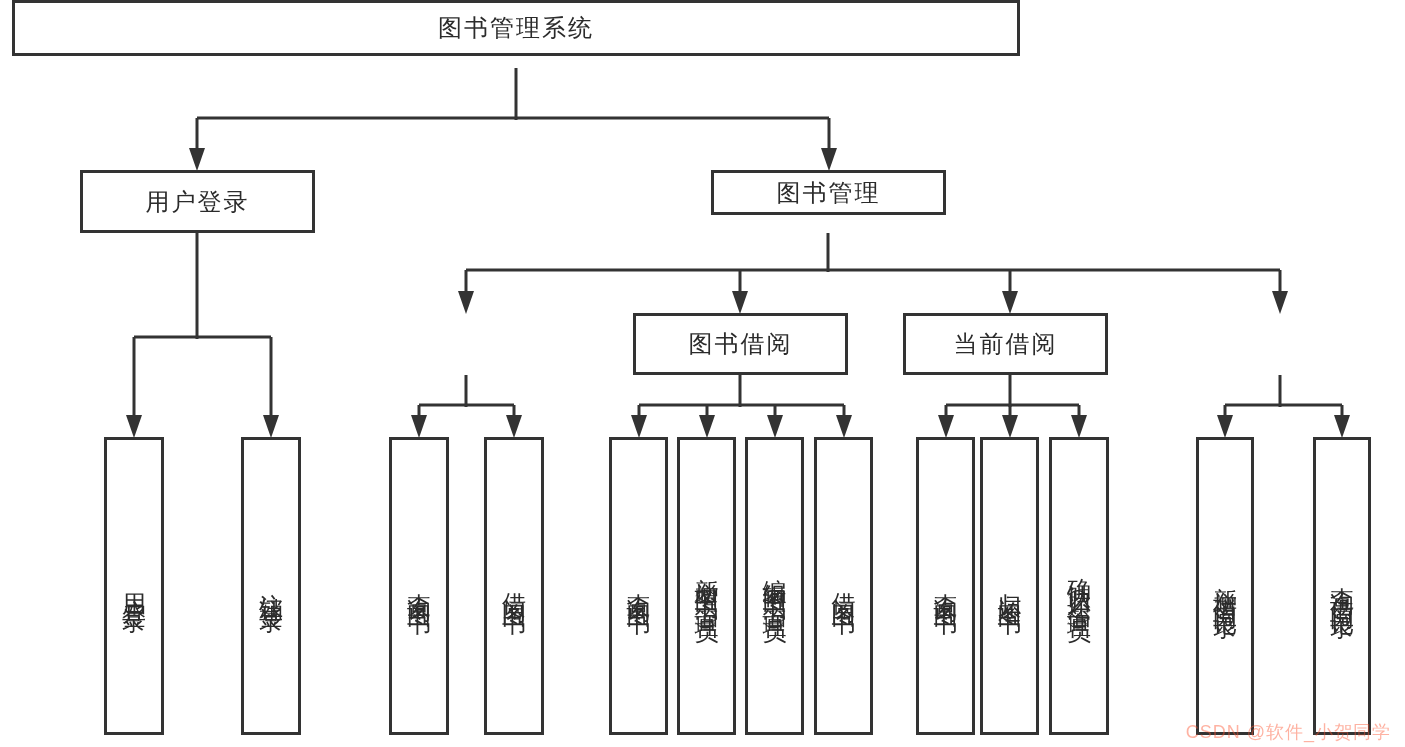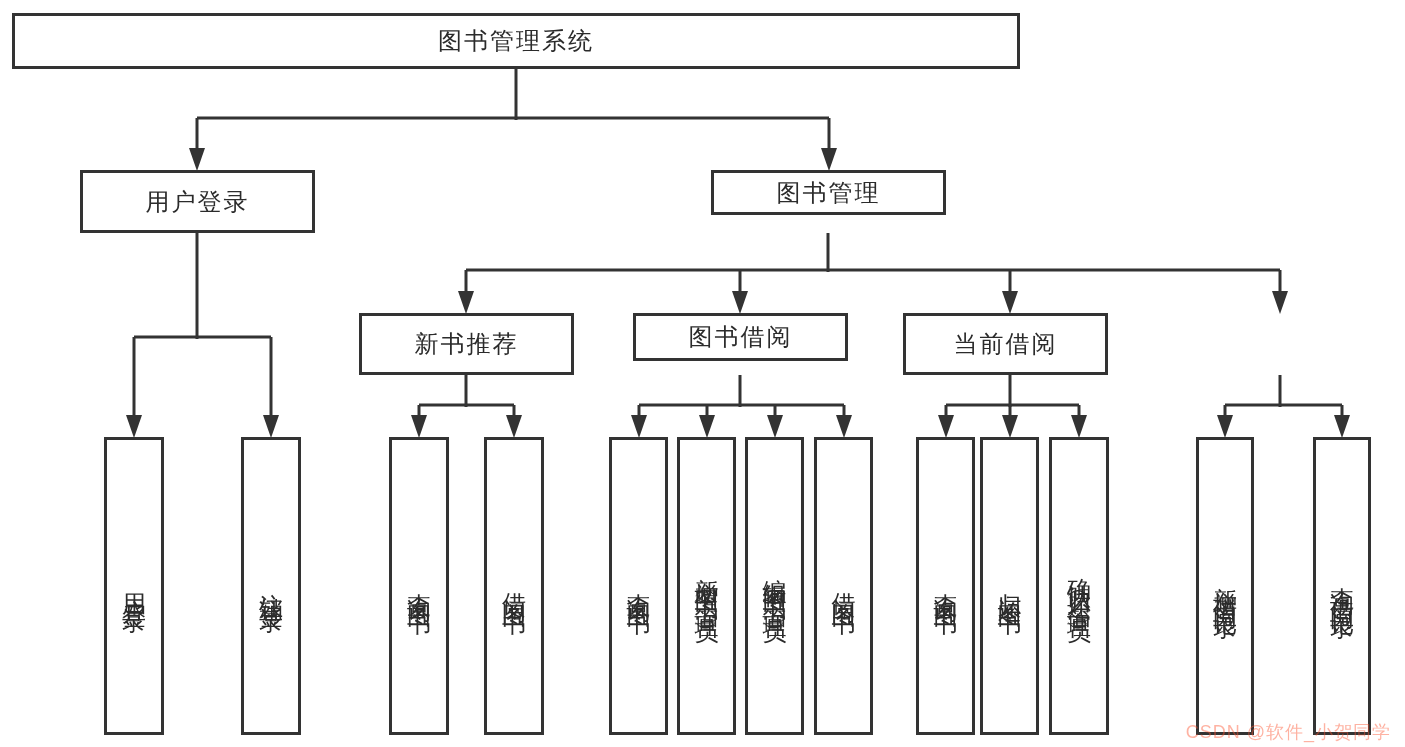--- a/index.html
+++ b/index.html
@@ -84,35 +84,32 @@
       <polygon points="767,415 783,415 775,438"></polygon>
       <polygon points="836,415 852,415 844,438"></polygon>
       <polygon points="938,415 954,415 946,438"></polygon>
       <polygon points="1002,415 1018,415 1010,438"></polygon>
       <polygon points="1071,415 1087,415 1079,438"></polygon>
       <polygon points="1217,415 1233,415 1225,438"></polygon>
       <polygon points="1334,415 1350,415 1342,438"></polygon>
     </g>
   </svg>
 
-  <div class="node h-node" style="left:12px;top:13px;width:1008px;height:56px">
+  <div class="node h-node" style="left:12px;top:0;width:1008px;height:56px">
     <span>图书管理系统</span>
   </div>
 
   <div class="node h-node" style="left:80px;top:170px;width:235px;height:63px">
     <span>用户登录</span>
   </div>
   <div class="node h-node" style="left:711px;top:170px;width:235px;height:45px">
     <span>图书管理</span>
   </div>
 
-  <div class="node h-node" style="left:359px;top:313px;width:215px;height:62px">
-    <span>新书推荐</span>
-  </div>
-  <div class="node h-node" style="left:633px;top:313px;width:215px;height:48px">
+  <div class="node h-node" style="left:633px;top:313px;width:215px;height:62px">
     <span>图书借阅</span>
   </div>
   <div class="node h-node" style="left:903px;top:313px;width:205px;height:62px">
     <span>当前借阅</span>
   </div>
 
   <div class="node v-node" style="left:104px;top:437px;width:60px;height:298px">
     <span class="vt">用户登录</span>
   </div>
   <div class="node v-node" style="left:241px;top:437px;width:60px;height:298px">

